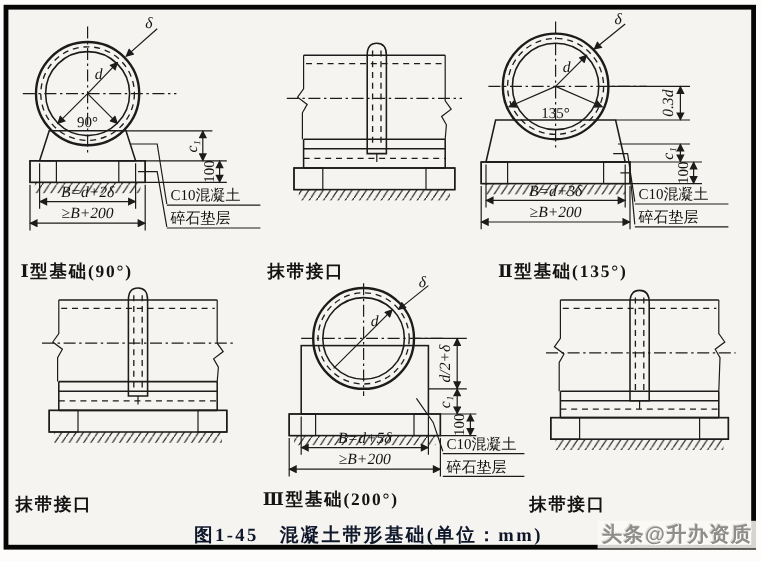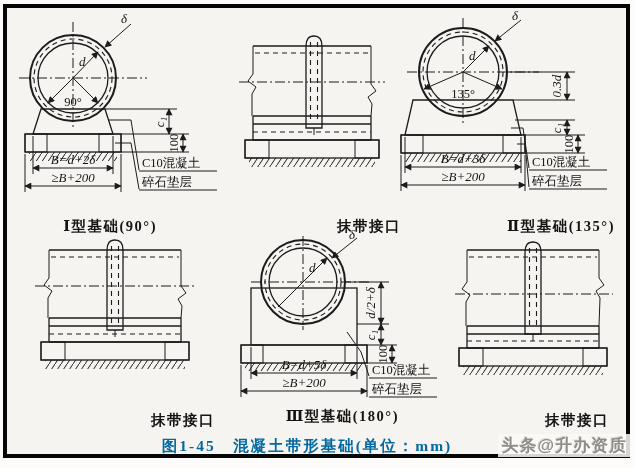--- a/index.html
+++ b/index.html
@@ -1,30 +1,30 @@
 <!DOCTYPE html>
 <html><head>
 <meta charset="utf-8">
 <style>
   html,body{margin:0;padding:0;background:#ffffff;}
   #page{position:relative;width:634px;height:468px;background:#fdfcfa;overflow:hidden;
         font-family:"Liberation Serif","DejaVu Serif",serif;color:#161616;}
   #frame{position:absolute;left:3px;top:4px;width:619px;height:446px;border:4px solid #060606;
          background:#f6f4f0;}
   .panel{position:absolute;}
-  .cap{position:absolute;bottom:0;text-align:right;font-size:14.5px;font-weight:700;
+  .cap{position:absolute;bottom:0;text-align:left;font-size:14.5px;font-weight:700;
        letter-spacing:1.5px;color:#141414;white-space:nowrap;}
   .cap-a{left:6px;width:140px;}
   .cap-b{left:0;width:178px;}
   .cap-c{left:16px;width:200px;}
   .cap-d{left:0;width:202px;}
   .cap-e{left:8px;width:180px;}
   .cap-f{left:0;width:168px;}
   #figcap{position:absolute;left:0;top:428px;width:600px;text-align:center;
-          font-size:15.5px;font-weight:700;letter-spacing:2px;color:#0369a1;}
+          font-size:15.5px;font-weight:700;letter-spacing:2px;color:#0f172a;}
   #watermark{position:absolute;right:4px;top:434px;font-family:"Liberation Sans","DejaVu Sans",sans-serif;
              font-size:17px;font-weight:700;color:#8f8d89;text-shadow:1px 1px 0 #ffffff,-1px -1px 0 #dddbd6;
              letter-spacing:1px;background:rgba(250,249,246,.85);padding:0 3px;}
   svg{display:block;}
   svg text{font-family:"Liberation Serif","DejaVu Serif",serif;fill:#141414;font-size:12.5px;}
   svg text.dim{font-style:italic;font-size:13px;}
   svg text.deg{font-style:normal;font-size:12.5px;}
   .ln{stroke:#1c1c1c;stroke-width:1.3;fill:none;}
   .ln2{stroke:#1c1c1c;stroke-width:2;fill:none;}
   .thin{stroke:#1c1c1c;stroke-width:1;fill:none;}
@@ -295,21 +295,21 @@
           <text x="93" y="157" text-anchor="middle" class="dim">≥B+200</text>
         </g>
         <g>
           <polyline points="136,102 150,122 158,146" class="thin"></polyline>
           <text x="161" y="144">C10混凝土</text>
           <line x1="158" y1="148" x2="226" y2="148" class="thin"></line>
           <text x="161" y="163">碎石垫层</text>
           <line x1="158" y1="167" x2="226" y2="167" class="thin"></line>
         </g>
       </svg>
-      <div class="cap cap-e">Ⅲ型基础(180°)</div>
+      <div class="cap cap-e">Ⅲ型基础(200°)</div>
     </div>
 
     <div class="panel" style="left:434px;top:230px;width:188px;height:192px">
       <svg width="188" height="168" viewBox="0 0 188 168">
         <g>
           <line x1="26" y1="12" x2="158" y2="12" class="ln"></line>
           <line x1="28" y1="19" x2="156" y2="19" class="dsh"></line>
           <path d="M26,12 L26,44 l-5,7 8,6 -4,7 L25,88" class="thin"></path>
           <path d="M158,12 L158,40 l5,7 -8,6 4,7 L158,88" class="thin"></path>
           <line x1="14" y1="56" x2="172" y2="56" class="cl"></line>

